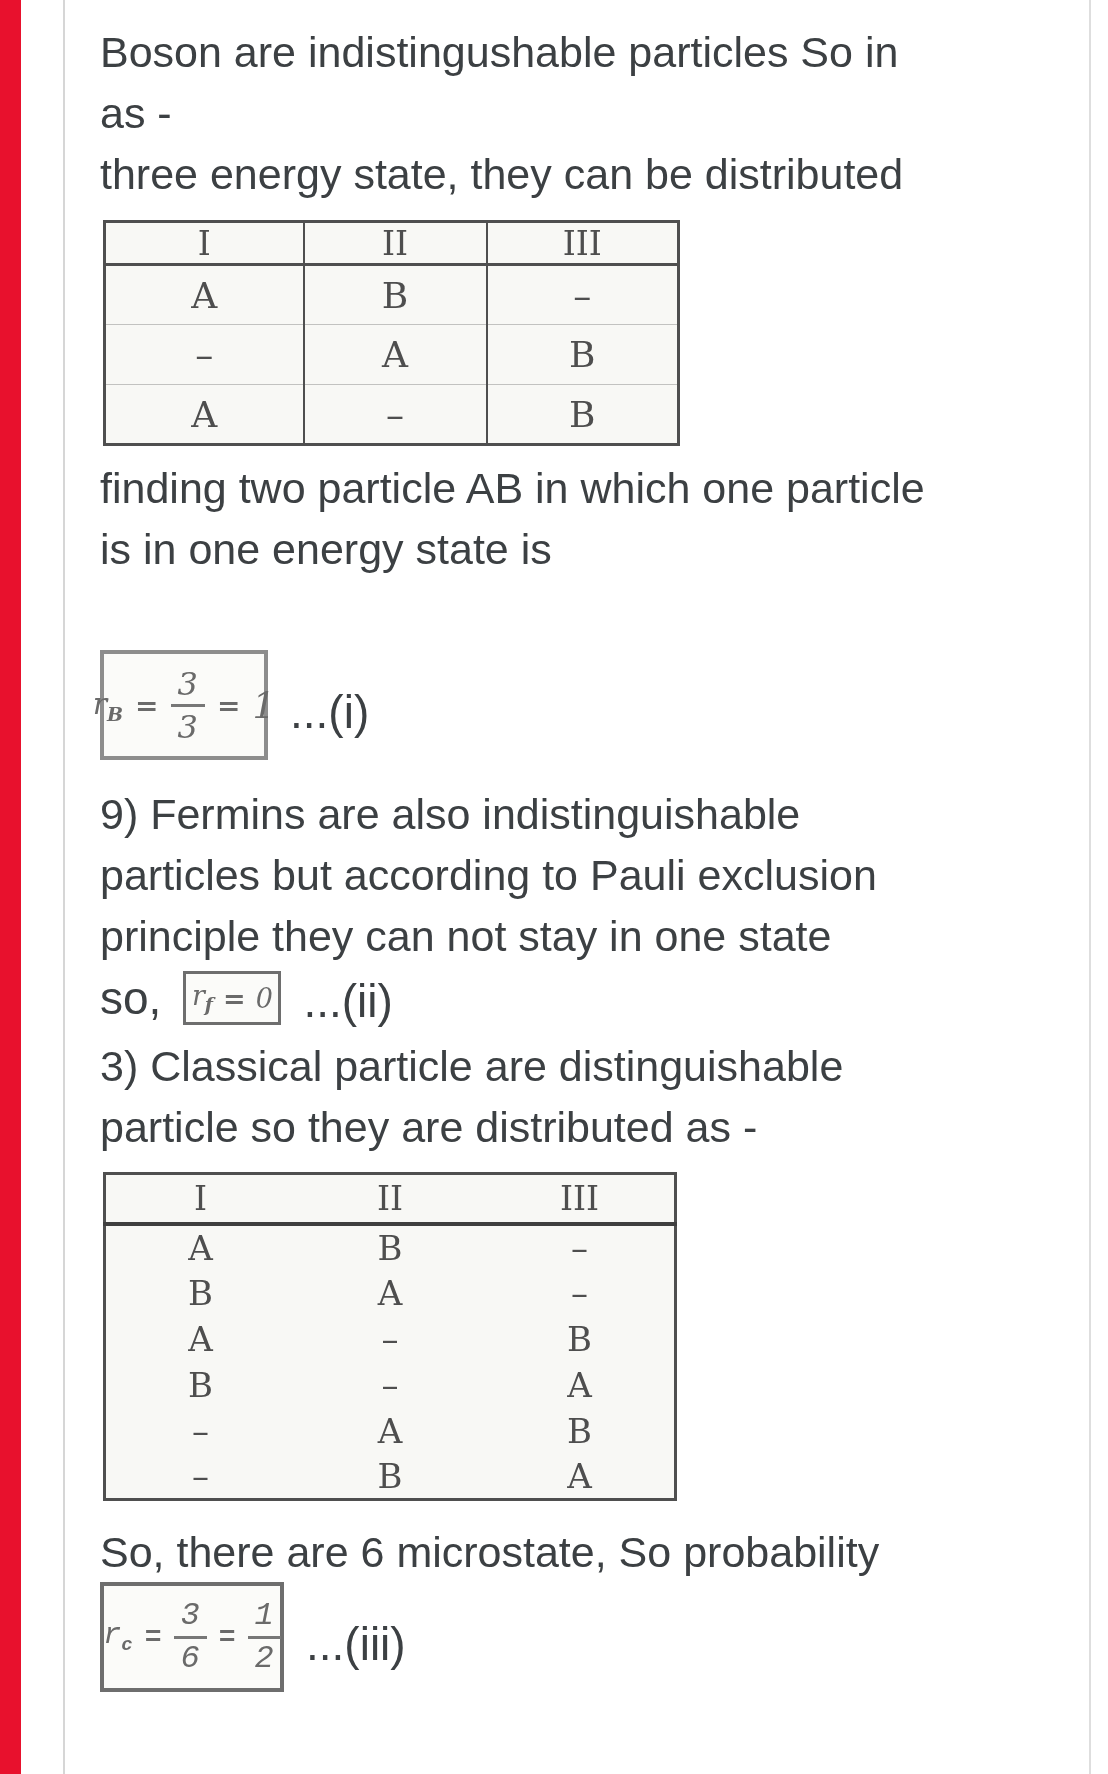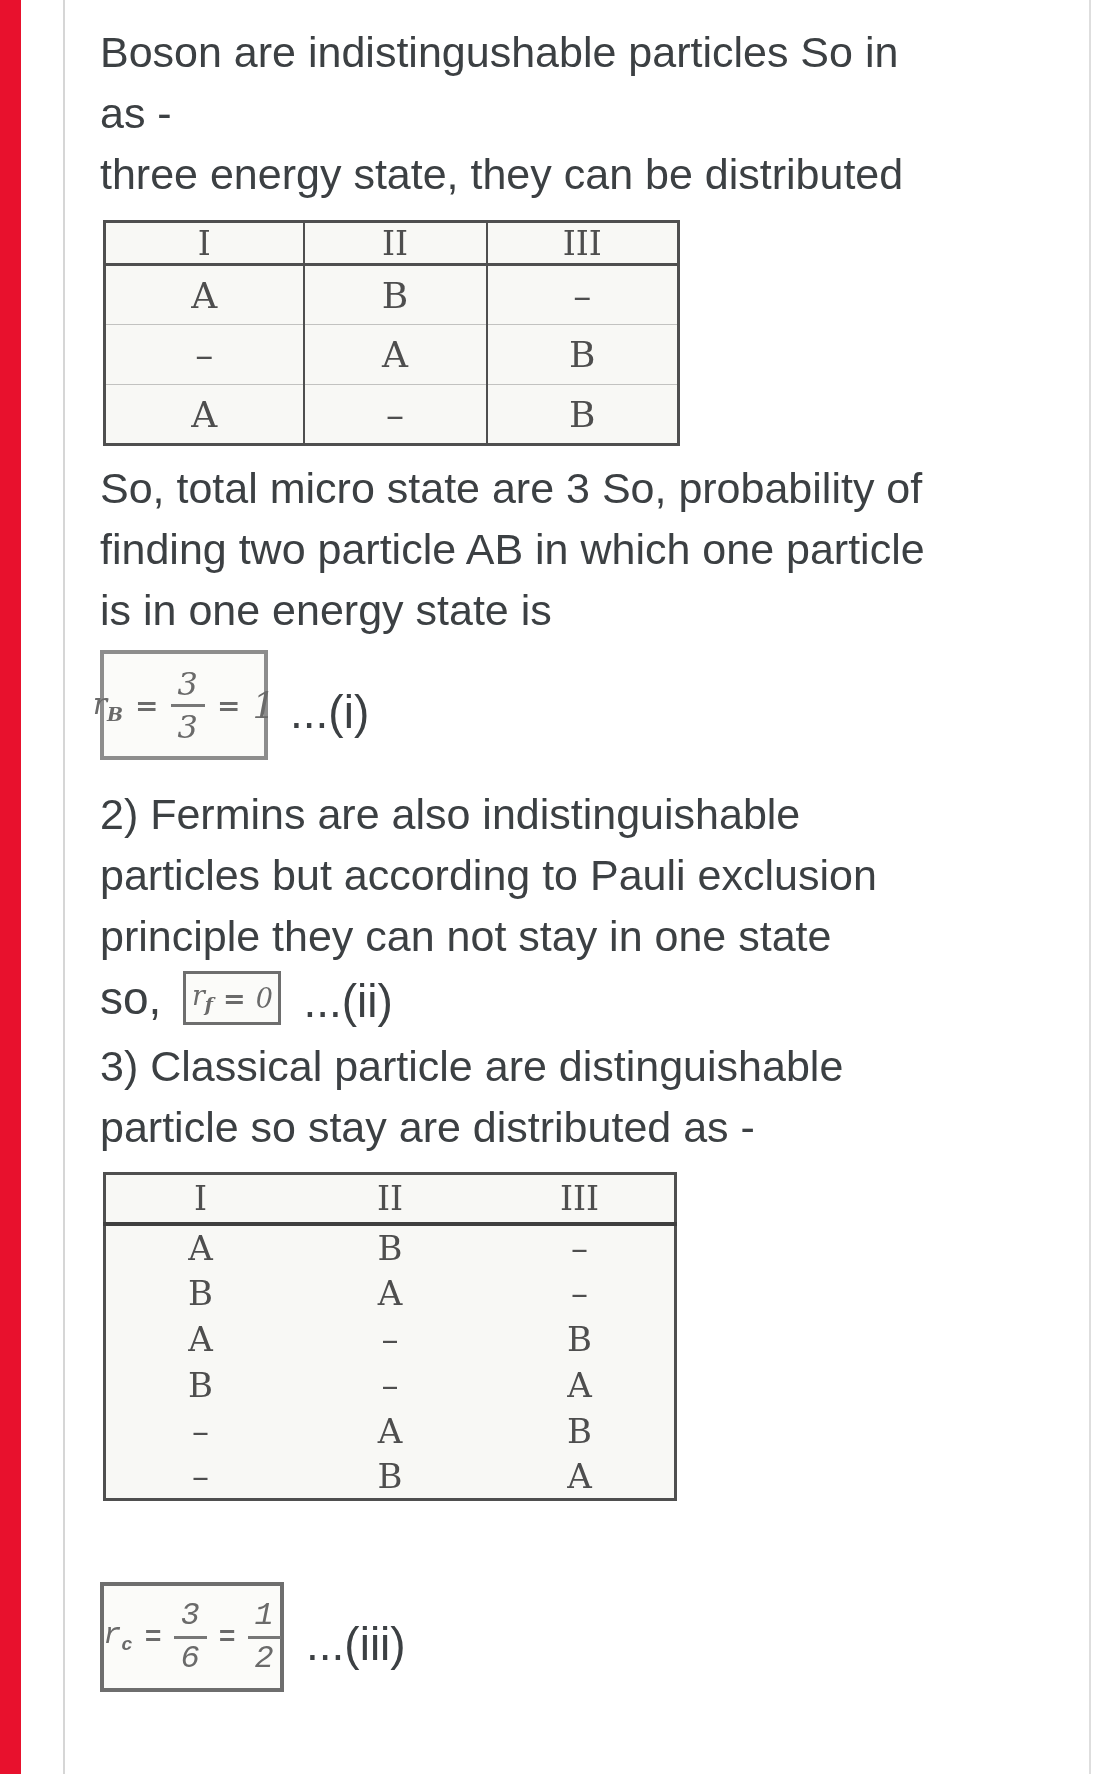--- a/index.html
+++ b/index.html
@@ -107,58 +107,57 @@
           </tr>
           <tr>
             <td>A</td>
             <td>–</td>
             <td>B</td>
           </tr>
         </tbody>
       </table>
 
     <div class="para" style="top:458px">
-      <span class="ln">So, total micro state are 3 So, probability of</span>
       <span class="ln">finding two particle AB in which one particle</span>
       <span class="ln">is in one energy state is</span>
     </div>
 
     <div class="eqrow" style="top:650px">
       <span class="eqbox box-i">
         <span class="hw-var"><span>r</span><sub>B</sub></span>
         <span class="hw-eq">=</span>
         <span class="frac">
           <span class="fnum">3</span>
           <span class="fden">3</span>
         </span>
         <span class="hw-eq">=</span>
         <span class="hw-res">1</span>
       </span>
       <span class="eq-label">...(i)</span>
     </div>
 
     <div class="para" style="top:784px">
-      <span class="ln">2) Fermins are also indistinguishable</span>
+      <span class="ln">9) Fermins are also indistinguishable</span>
       <span class="ln">particles but according to Pauli exclusion</span>
       <span class="ln">principle they can not stay in one state</span>
     </div>
 
     <div class="eqrow" style="top:962px;height:72px">
       <span class="so-prefix">so,</span>
       <span class="eqbox box-ii">
         <span class="hw-var small-hw"><span>r</span><sub>f</sub></span>
         <span class="hw-eq small-hw">=</span>
         <span class="hw-res small-hw">0</span>
       </span>
       <span class="eq-label" style="margin-top:6px">...(ii)</span>
     </div>
 
     <div class="para" style="top:1036px">
       <span class="ln">3) Classical particle are distinguishable</span>
-      <span class="ln">particle so stay are distributed as -</span>
+      <span class="ln">particle so they are distributed as -</span>
     </div>
 
     <table class="photo-table t2">
         <thead>
           <tr>
             <th>I</th>
             <th>II</th>
             <th>III</th>
           </tr>
         </thead>
@@ -189,20 +188,23 @@
             <td>B</td>
           </tr>
           <tr>
             <td>–</td>
             <td>B</td>
             <td>A</td>
           </tr>
         </tbody>
       </table>
 
+    <div class="para" style="top:1522px">
+      <span class="ln">So, there are 6 microstate, So probability</span>
+    </div>
 
     <div class="eqrow" style="top:1582px">
       <span class="eqbox box-iii">
         <span class="hw-var"><span>r</span><sub>c</sub></span>
         <span class="hw-eq">=</span>
         <span class="frac">
           <span class="fnum">3</span>
           <span class="fden">6</span>
         </span>
         <span class="hw-eq">=</span>

